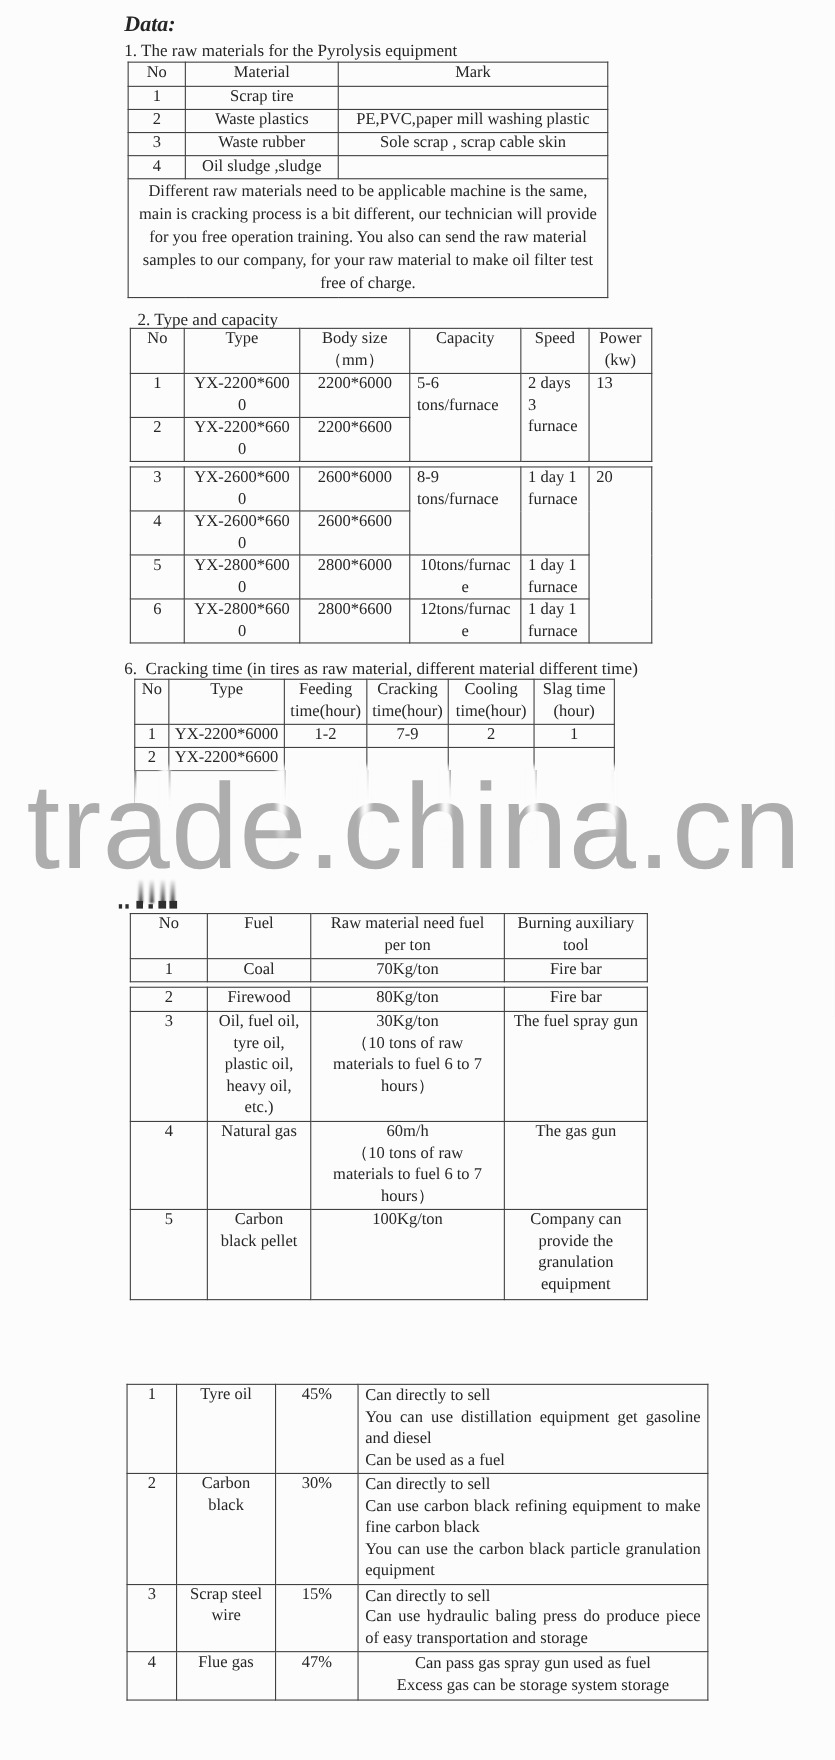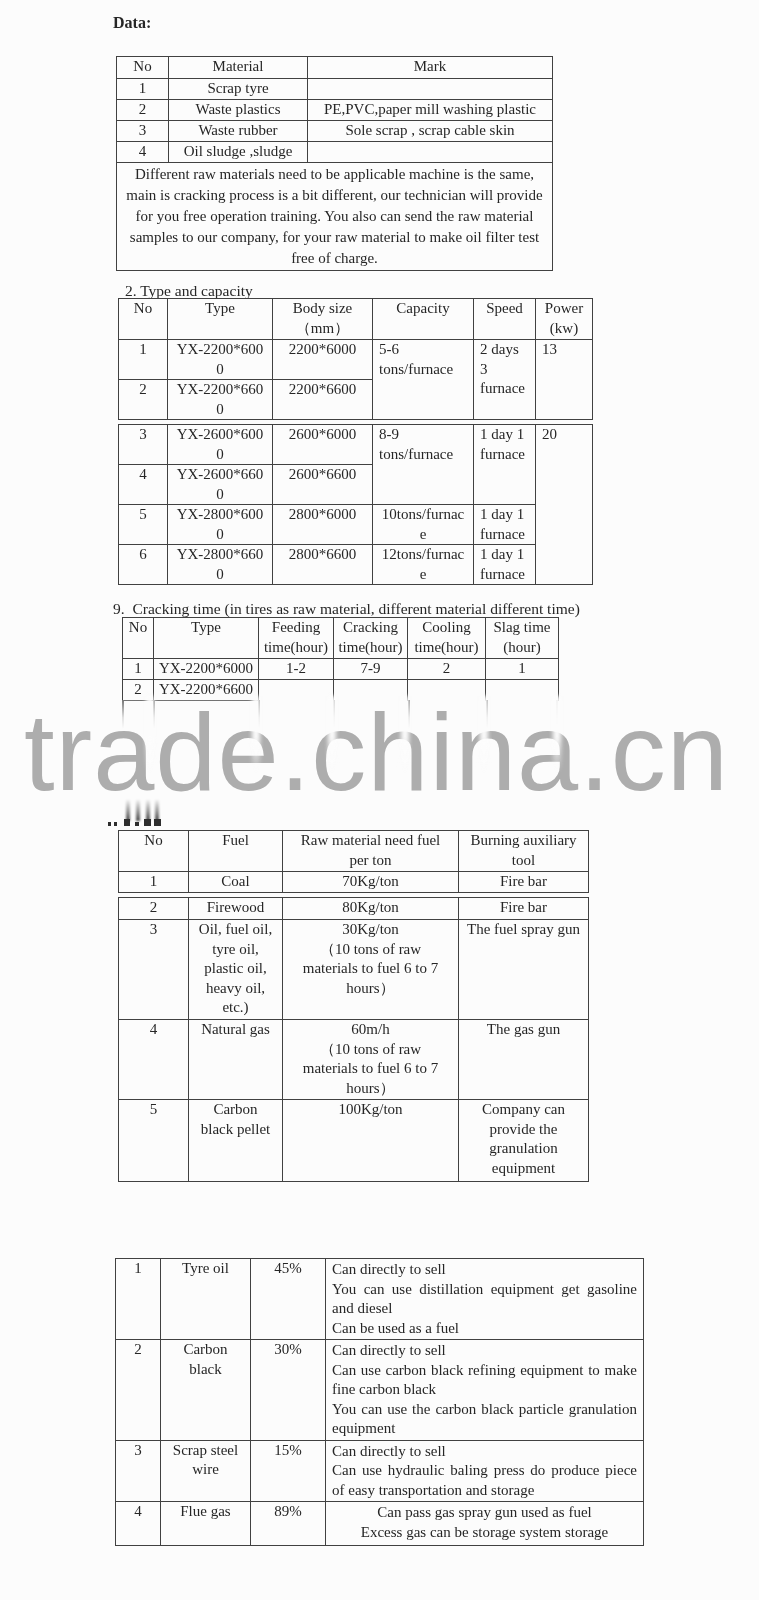--- a/index.html
+++ b/index.html
@@ -3,21 +3,21 @@
 <meta charset="utf-8">
 <style>
   html,body{margin:0;padding:0;background:#e8e8e8;}
   .page{
     position:relative; width:759px; height:1600px; margin:0 auto;
     background:#fcfcfc; overflow:hidden;
     font-family:"Liberation Serif", serif; color:#262626;
   }
   .abs{position:absolute;}
   .heading{font-size:15.5px; line-height:21px; white-space:pre-wrap;}
-  .bold{font-weight:bold; font-size:16px;}
+  .bold{font-weight:bold; font-size:20px;font-style:italic;}
   table.tbl{border-collapse:collapse; table-layout:fixed; position:absolute;padding-left:48px;}
   .tbl td{
     border:1.6px solid #414141; vertical-align:top; text-align:center;
     white-space:pre-line; line-height:19.5px; padding:0 3px;
     font-size:15px; font-weight:normal; overflow:hidden;
   }
   .tbl td.al{text-align:left; padding-left:6px;}
   .tbl td.nb{border-bottom:none;}
   .tbl td.note{line-height:21px; padding:1px 6px;}
   .tbl td.use{text-align:left; padding:1px 6px;}
@@ -42,35 +42,36 @@
     filter:blur(0.8px);}
   .smudge-dot{position:absolute; background:#2e2e2e; z-index:7; filter:blur(0.4px);}
 </style>
 </head>
 <body>
 
 <div class="page">
 
   <div class="abs heading bold" style="left:113px; top:12px;">Data:</div>
 
+  <div class="abs heading" style="left:113px; top:36px;">1. The raw materials for the Pyrolysis equipment</div>
   <table class="tbl" style="left:116px; top:56px; width:436px;">
     <colgroup>
         <col style="width:52px">
         <col style="width:139px">
         <col style="width:245px">
       </colgroup>
     <tbody>
         <tr style="height:22px">
       <td>No</td>
       <td>Material</td>
       <td>Mark</td>
     </tr>
     <tr style="height:21px">
       <td>1</td>
-      <td>Scrap tyre</td>
+      <td>Scrap tire</td>
       <td></td>
     </tr>
     <tr style="height:21px">
       <td>2</td>
       <td>Waste plastics</td>
       <td>PE,PVC,paper mill washing plastic</td>
     </tr>
     <tr style="height:21px">
       <td>3</td>
       <td>Waste rubber</td>
@@ -171,21 +172,21 @@
 0</td>
       <td>2800*6600</td>
       <td>12tons/furnac
 e</td>
       <td class="al">1 day 1
 furnace</td>
     </tr>
   </tbody>
     </table>
 
-  <div class="abs heading" style="left:113px; top:598px;">9.  Cracking time (in tires as raw material, different material different time)</div>
+  <div class="abs heading" style="left:113px; top:598px;">6.  Cracking time (in tires as raw material, different material different time)</div>
   <table class="tbl" style="left:122px; top:617px; width:436px;">
     <colgroup>
         <col style="width:31px">
         <col style="width:105px">
         <col style="width:75px">
         <col style="width:74px">
         <col style="width:78px">
         <col style="width:73px">
       </colgroup>
     <tbody>
@@ -347,19 +348,19 @@
     <tr style="height:59px">
       <td>3</td>
       <td>Scrap steel
 wire</td>
       <td>15%</td>
       <td class="use"><div class="uwrap"><div>Can directly to sell</div><div>Can use hydraulic baling press do produce piece of easy transportation and storage</div></div></td>
     </tr>
     <tr style="height:44px">
       <td>4</td>
       <td>Flue gas</td>
-      <td>89%</td>
+      <td>47%</td>
       <td class="use"><div class="uwrap center"><div>Can pass gas spray gun used as fuel</div><div>Excess gas can be storage system storage</div></div></td>
     </tr>
   </tbody>
     </table>
 
 </div>
 
 </body></html>

